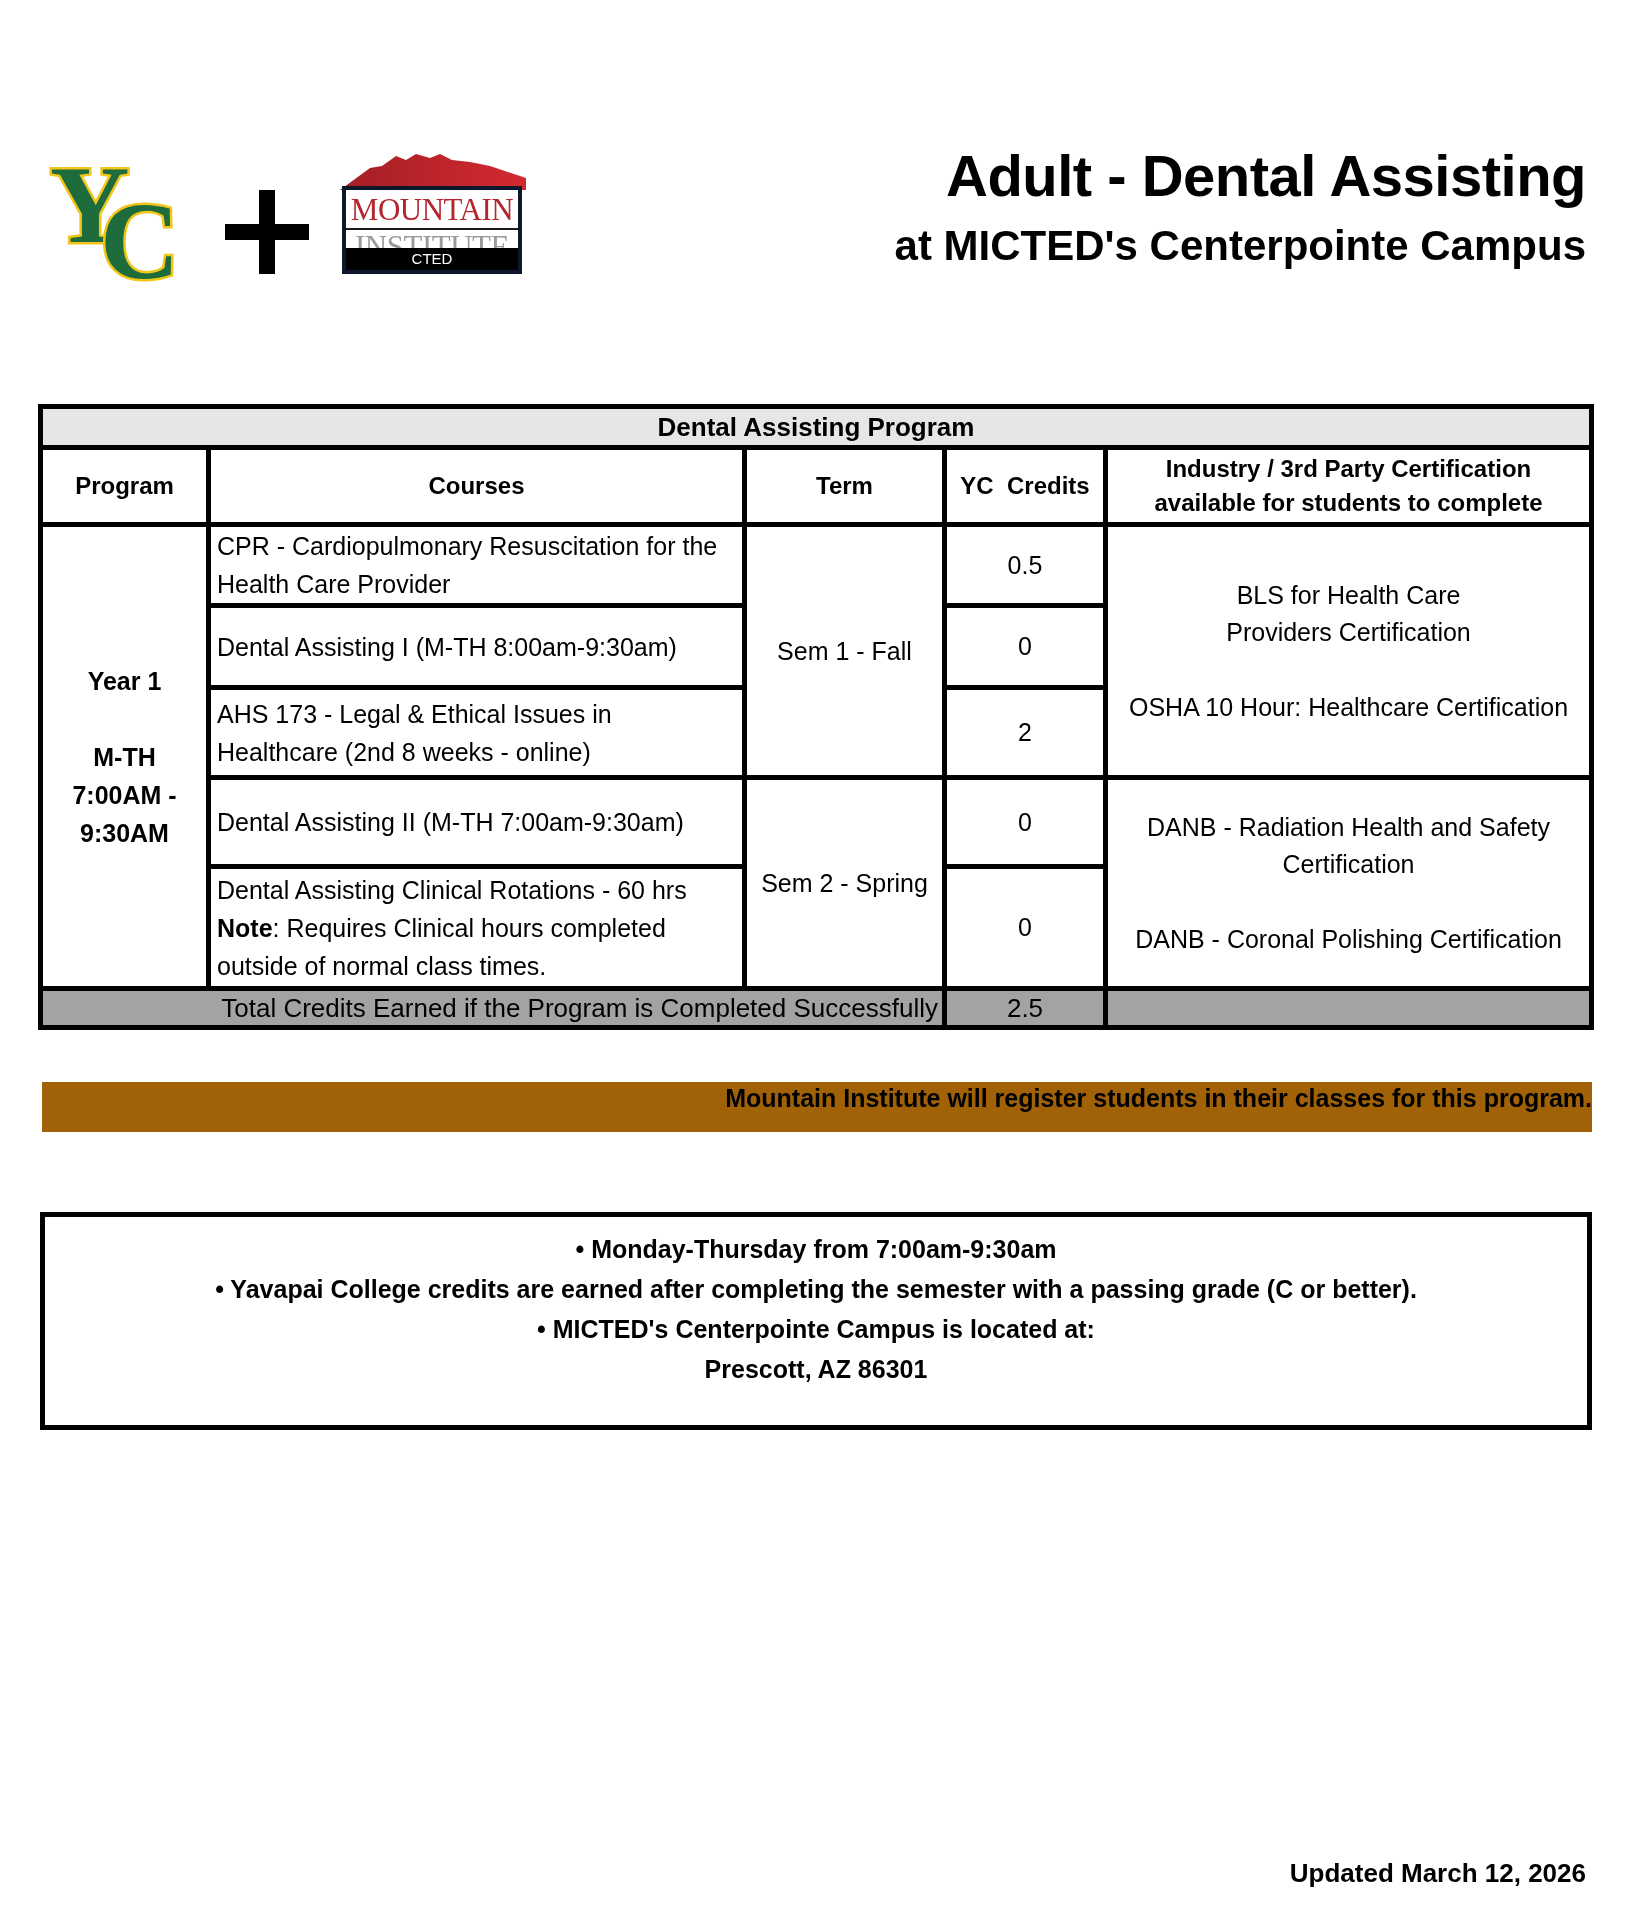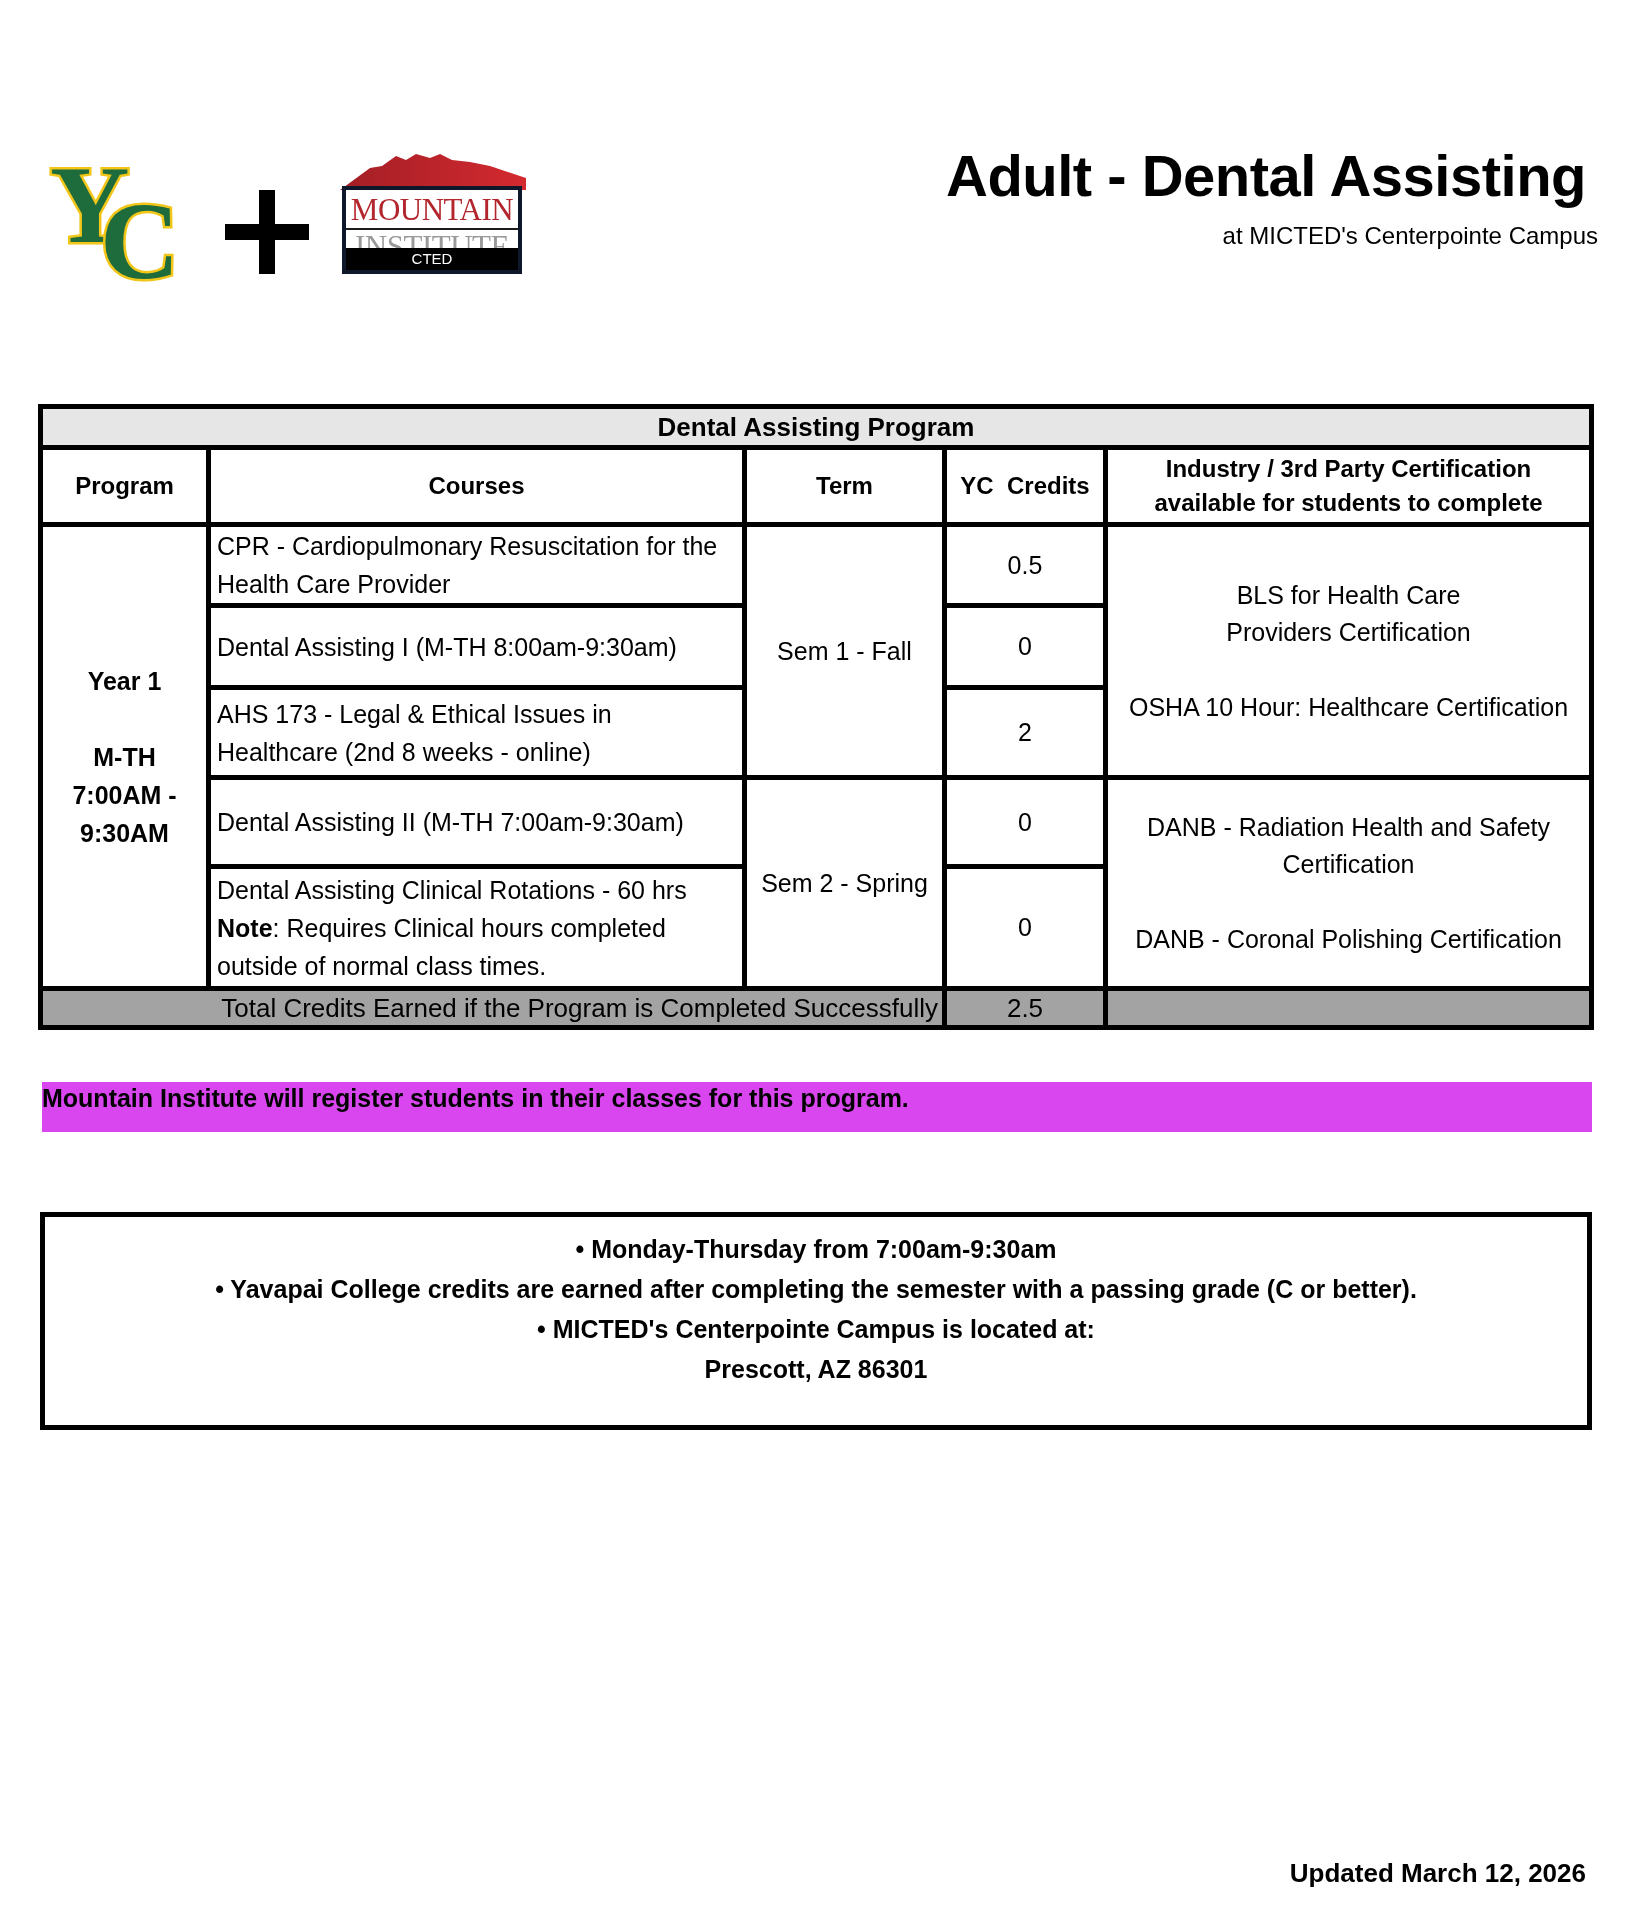--- a/index.html
+++ b/index.html
@@ -18,41 +18,41 @@
   .logo-mi .mountain-word { position:absolute; left:0; top:2px; width:100%; text-align:center;
                   font-family:"Liberation Serif", serif; font-size:31px; color:#b3262d; letter-spacing:-0.5px; }
   .logo-mi .rule { position:absolute; left:0; top:38px; width:100%; height:2px; background:#1a1a1a; }
   .logo-mi .institute-word { position:absolute; left:0; top:39px; width:100%; text-align:center;
                   font-family:"Liberation Serif", serif; font-size:31px; color:#9a9a9a; letter-spacing:-0.5px; }
   .logo-mi .cted-bar { position:absolute; left:0; bottom:0; width:100%; height:22px; background:#000;
                   color:#fff; font-size:15px; text-align:center; line-height:22px; }
 
   .title { position:absolute; right:62px; top:142px; font-size:58px; font-weight:bold;
            white-space:nowrap; letter-spacing:-0.5px; }
-  .subtitle { position:absolute; right:50px; top:222px; font-size:24px; font-weight:normal; white-space:nowrap; }
+  .subtitle { position:absolute; right:62px; top:222px; font-size:42px; font-weight:bold; white-space:nowrap; }
 
   
   .prog-table { position:absolute; left:38px; top:404px; width:1556px; border-collapse:collapse;
                 table-layout:fixed; font-size:25px; }
   .prog-table td, .prog-table th { border:5px solid #000; padding:0 6px; vertical-align:middle; }
   .prog-table .caption-row td { background:#e6e6e6; text-align:center; font-weight:bold;
                 height:36px; font-size:26px; }
   .prog-table th { font-weight:bold; text-align:center; height:72px; font-size:24px; line-height:34px; }
   .c-course { text-align:left; line-height:38px; }
   .c-center { text-align:center; }
   .c-program { text-align:center; font-weight:bold; font-size:25px; line-height:38px; }
   .c-cert { text-align:center; line-height:37px; }
   .cert-gap { height:38px; }
   .r1 { height:77px; } .r2 { height:82px; } .r3 { height:90px; }
   .r4 { height:89px; } .r5 { height:122px; }
   .total-row td { background:#a3a3a3; font-weight:normal; height:34px; font-size:26px; }
   .total-row .label { text-align:right; padding-right:4px; white-space:nowrap; }
   .total-row .value { text-align:center; }
-  .notice { position:absolute; left:42px; top:1082px; width:1550px; height:50px; background:#d946ef;
-            text-align:left; font-weight:bold; font-size:25px; line-height:32px; }
+  .notice { position:absolute; left:42px; top:1082px; width:1550px; height:50px; background:#a16207;
+            text-align:right; font-weight:bold; font-size:25px; line-height:32px; }
 
   
   .info-box { position:absolute; left:40px; top:1212px; width:1552px; height:218px;
               border:5px solid #000; box-sizing:border-box; text-align:center; font-weight:bold;
               font-size:25px; padding-top:12px; }
   .info-box div { line-height:40px; }
 
   .updated { position:absolute; right:62px; top:1858px; font-size:26px; font-weight:bold; }
 </style>
 </head>

